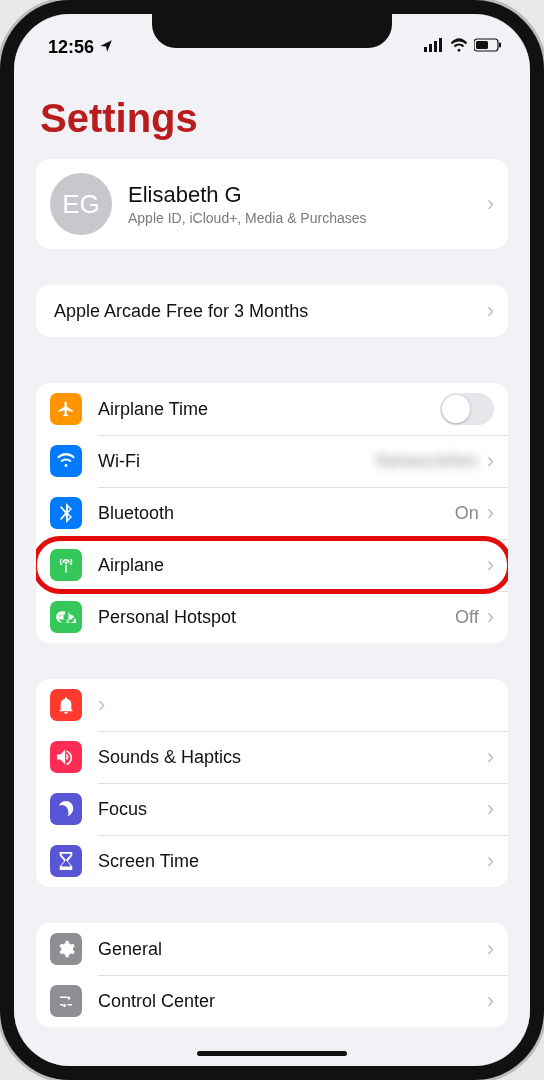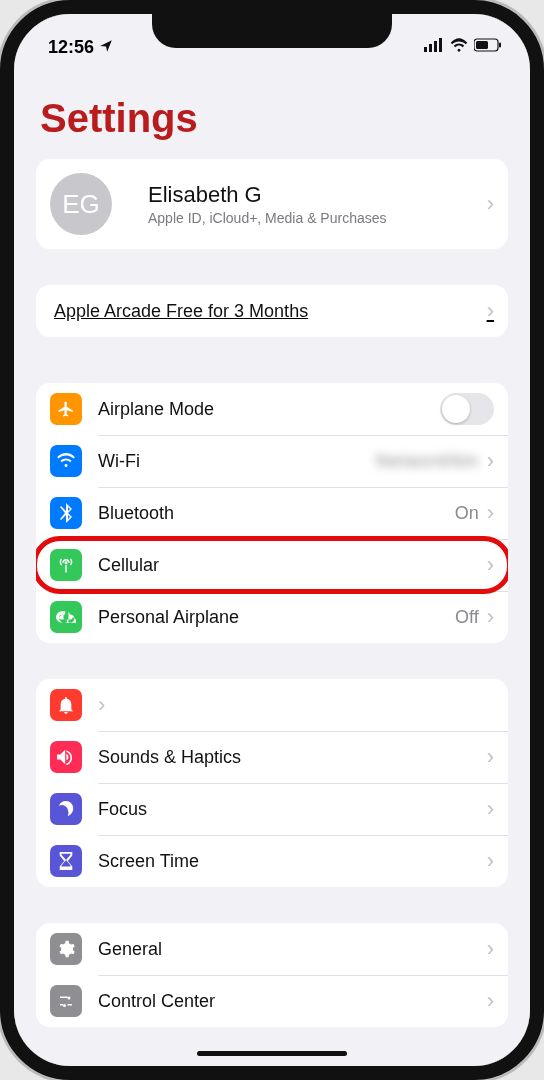--- a/index.html
+++ b/index.html
@@ -68,21 +68,21 @@
   }
   .row + .row::before {
     content: "";
     position: absolute;
     left: 62px;
     right: 0;
     top: 0;
     height: 1px;
     background: #e0e0e4;
   }
-  .row.profile { padding: 14px 14px; gap: 20px; }
+  .row.profile { padding: 14px 14px; }
   .avatar {
     width: 62px;
     height: 62px;
     border-radius: 50%;
     background: #c8c8cc;
     color: #fff;
     display: flex;
     align-items: center;
     justify-content: center;
     font-size: 26px;
@@ -199,35 +199,35 @@
       <div class="row profile">
         <div class="avatar">EG</div>
         <div class="profile-text" style="flex:1">
           <div class="name">Elisabeth G</div>
           <div class="sub">Apple ID, iCloud+, Media &amp; Purchases</div>
         </div>
         <span class="chev">›</span>
       </div>
     </div>
 
-    <div class="group" style="margin-bottom:46px;text-decoration:underline;">
+    <div class="group" style="margin-bottom:46px;">
       <div class="row">
         <span class="label" style="margin-left:4px">Apple Arcade Free for 3 Months</span>
         <span class="chev">›</span>
       </div>
     </div>
 
     <div class="group" style="position:relative;">
       <div class="row">
         <span class="icon bg-orange">
           <svg width="18" height="18" viewBox="0 0 24 24">
               <path fill="#fff" d="M21 16v-2l-8-5V3.5a1.5 1.5 0 0 0-3 0V9l-8 5v2l8-2.5V19l-2 1.5V22l3.5-1 3.5 1v-1.5L13 19v-5.5z"></path>
             </svg>
         </span>
-        <span class="label">Airplane Mode</span>
+        <span class="label">Airplane Time</span>
         <div class="toggle"></div>
       </div>
       <div class="row">
         <span class="icon bg-blue">
           <svg width="18" height="18" viewBox="0 0 24 24">
               <path fill="#fff" d="M12 20c1.1 0 2-.9 2-2s-.9-2-2-2-2 .9-2 2 .9 2 2 2zm-5.6-6.4c3.1-3.1 8.1-3.1 11.2 0l1.8-1.8c-4.1-4.1-10.7-4.1-14.8 0zM2 8.8c5.5-5.5 14.5-5.5 20 0l1.8-1.8C17.2-.4 6.8-.4.2 7z"></path>
             </svg>
         </span>
         <span class="label">Wi-Fi</span>
         <span class="value blur">NetworkNm</span>
@@ -242,30 +242,30 @@
         <span class="label">Bluetooth</span>
         <span class="value">On</span>
         <span class="chev">›</span>
       </div>
       <div class="row" id="cellular-row">
         <span class="icon bg-green">
           <svg width="18" height="18" viewBox="0 0 24 24">
               <path fill="#fff" d="M12 7a2 2 0 1 0 0 4 2 2 0 0 0 0-4zm-1 5h2v10h-2zm-4.2-.8C5.1 9.5 5.1 6.5 6.8 4.8l-1.4-1.4c-2.5 2.5-2.5 6.7 0 9.2zm10.4 0l1.4 1.4c2.5-2.5 2.5-6.7 0-9.2l-1.4 1.4c1.7 1.7 1.7 4.7 0 6.4zM9 9c0-1.7 1.3-3 3-3s3 1.3 3 3h2c0-2.8-2.2-5-5-5S7 6.2 7 9z"></path>
             </svg>
         </span>
-        <span class="label">Cellular</span>
+        <span class="label">Airplane</span>
         <span class="chev">›</span>
       </div>
       <div class="row">
         <span class="icon bg-green">
           <svg width="20" height="12" viewBox="0 0 24 14">
               <path fill="#fff" d="M7 0a7 7 0 0 0 0 14h2a5 5 0 0 1 0-10h2V0zm8 0v4h2a5 5 0 0 1 0 10h-2v-4h-2v4h-2a7 7 0 0 0 14 0 7 7 0 0 0-7-7zM7 4h2v6H7a3 3 0 0 1 0-6zm8 0h2a3 3 0 0 1 0 6h-2z"></path>
             </svg>
         </span>
-        <span class="label">Personal Airplane</span>
+        <span class="label">Personal Hotspot</span>
         <span class="value">Off</span>
         <span class="chev">›</span>
       </div>
       <div class="highlight-ring" id="ring" style="left: -4px; top: 153px; width: 480px; height: 58px;"></div>
     </div>
 
     <div class="group">
       <div class="row">
         <span class="icon bg-red">
           <svg width="16" height="18" viewBox="0 0 18 20">

